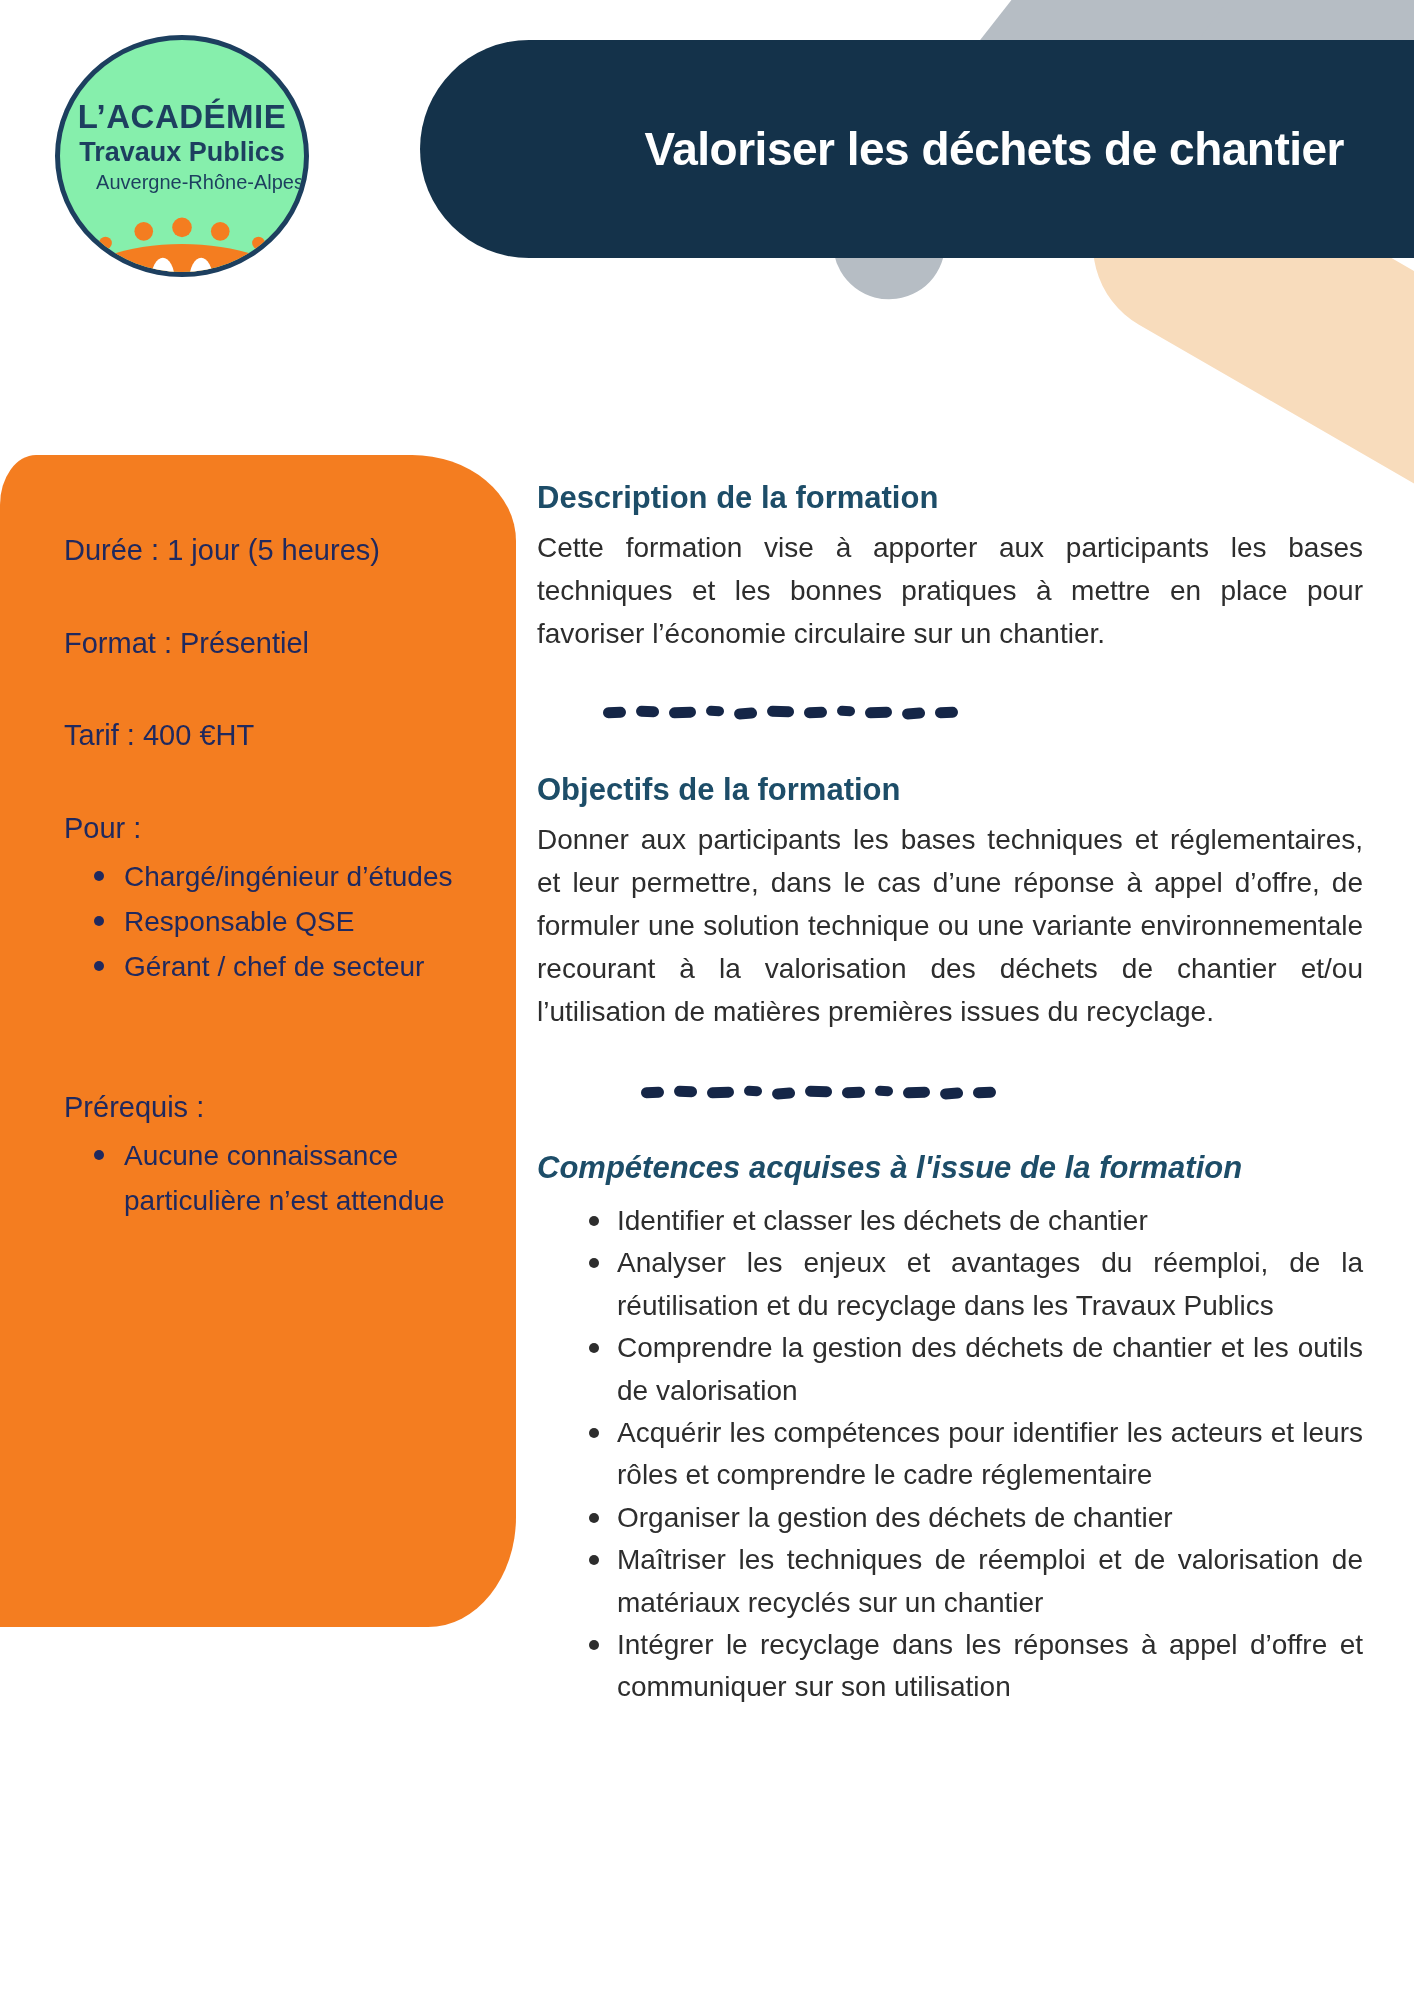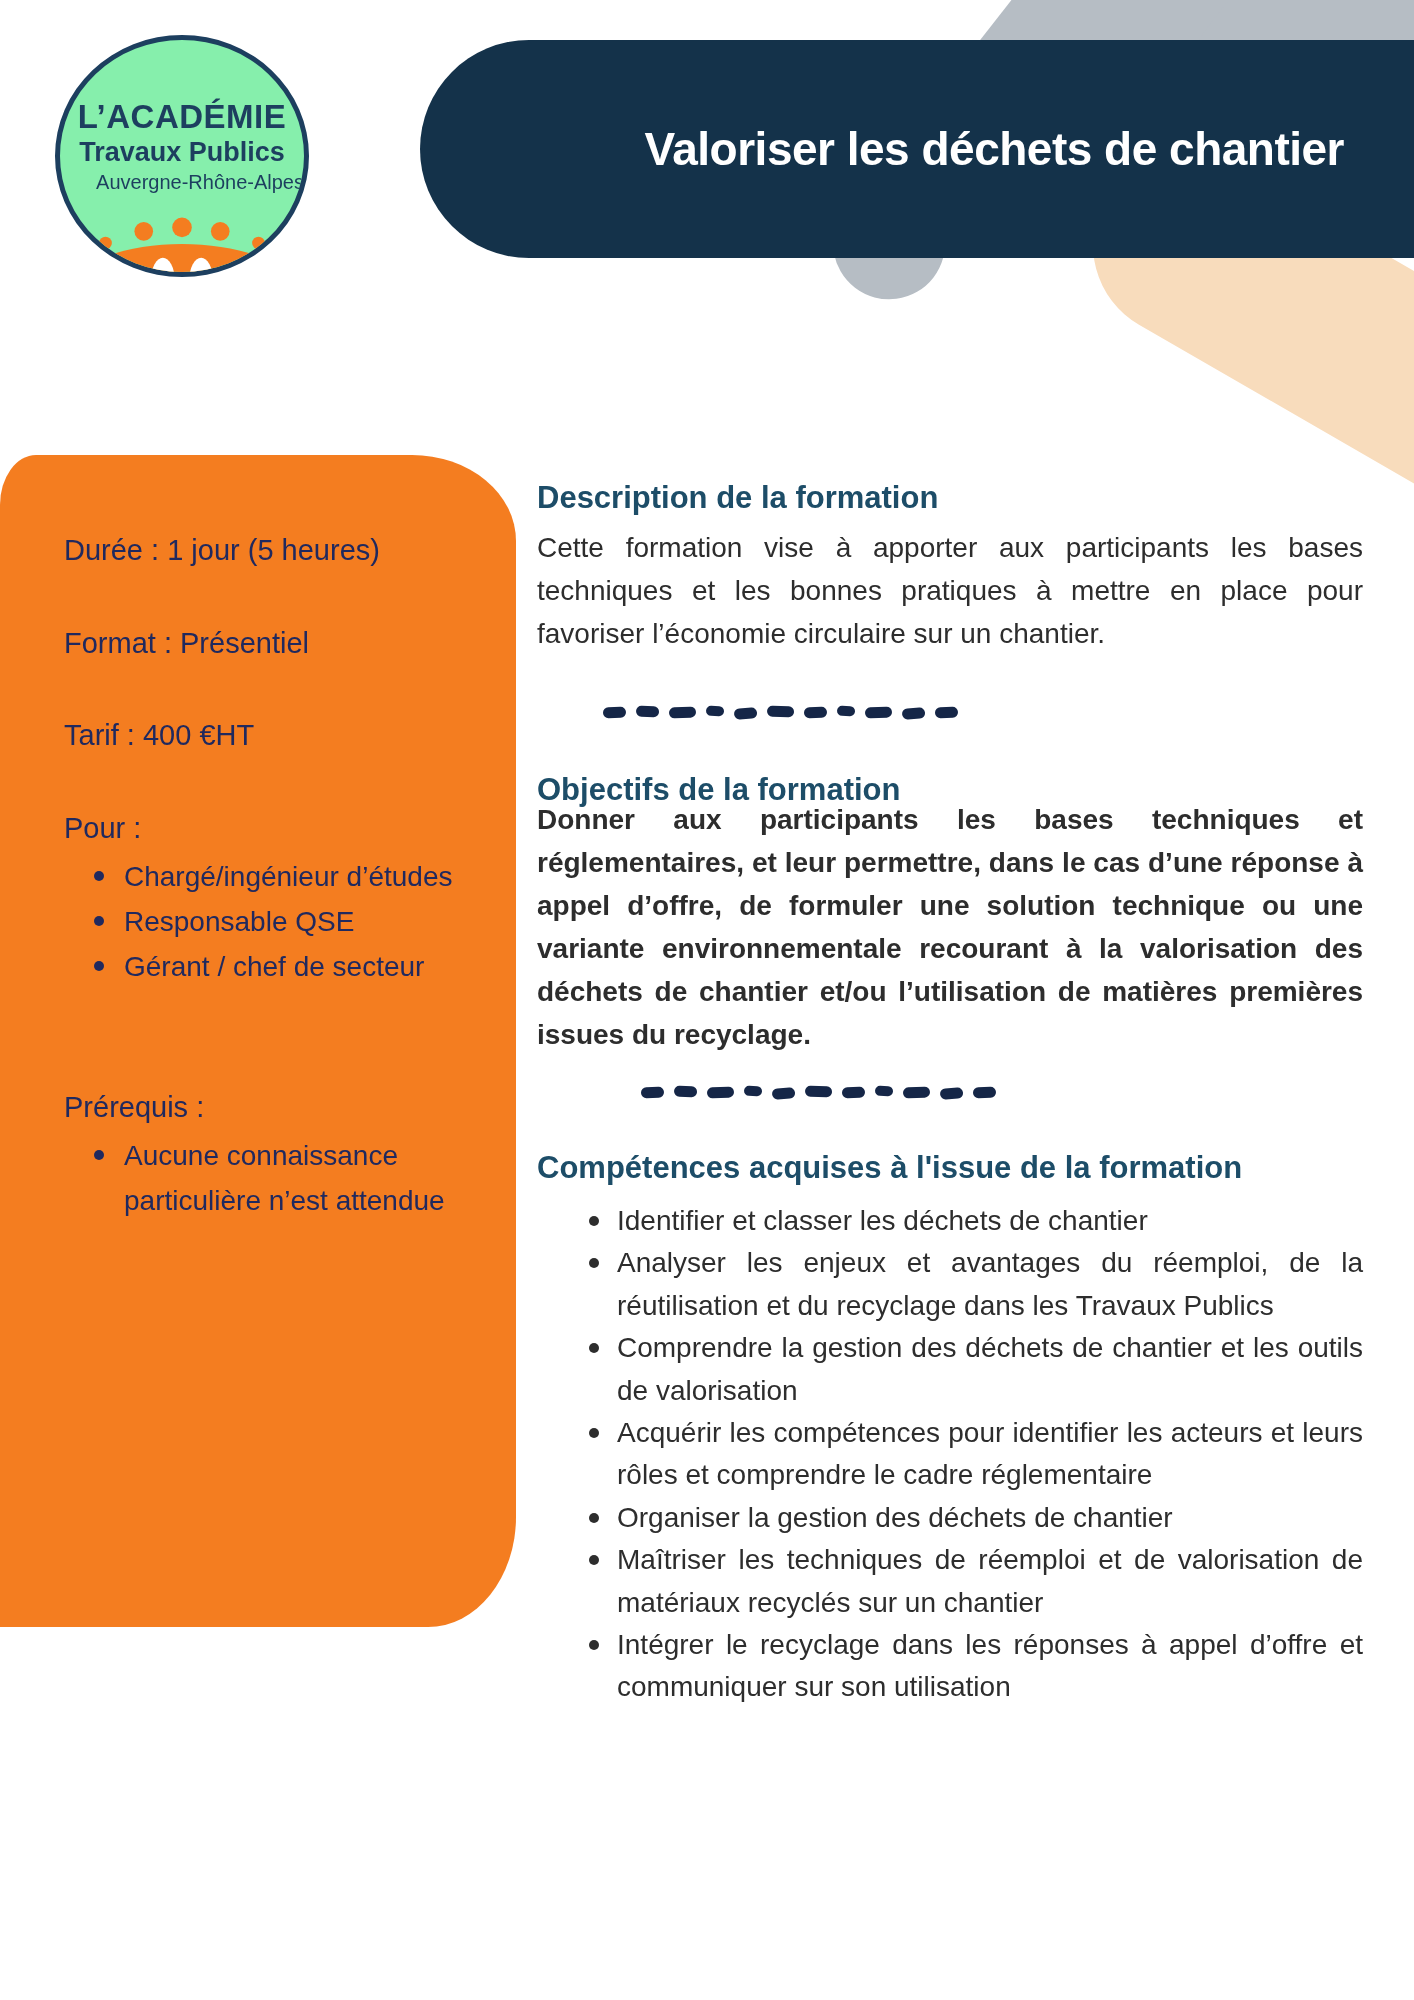--- a/index.html
+++ b/index.html
@@ -55,24 +55,24 @@
   .panel li::before {
     content:""; position:absolute; left:2px; top:17px; width:10px; height:10px;
     border-radius:50%; background:var(--panel-text);
   }
 
   
   .main { position:absolute; left:537px; top:0; width:826px; z-index:2; color:var(--body-text); }
   .sec-heading { position:absolute; left:0; font-size:31px; font-weight:700; color:var(--heading); line-height:40px; white-space:nowrap; }
   .h-desc { top:478px; }
   .h-obj  { top:770px; }
-  .h-comp { top:1148px; }
+  .h-comp { top:1148px;font-style:italic; }
   .sec-body { position:absolute; left:0; width:826px; font-size:28px; line-height:43px; text-align:justify; }
   .p-desc { top:526px; }
-  .p-obj  { top:798px;font-weight:bold; }
+  .p-obj  { top:818px; }
   .comp-list { position:absolute; top:1200px; left:48px; width:778px; margin:0; padding:0; list-style:none; font-size:28px; line-height:42.4px; text-align:justify; }
   .comp-list li { position:relative; padding-left:32px; }
   .comp-list li::before {
     content:""; position:absolute; left:4px; top:16px; width:10px; height:10px;
     border-radius:50%; background:var(--body-text);
   }
 
   
   .divider { position:absolute; height:14px; display:flex; align-items:center; }
   .divider-1 { top:705px; left:66px; }

